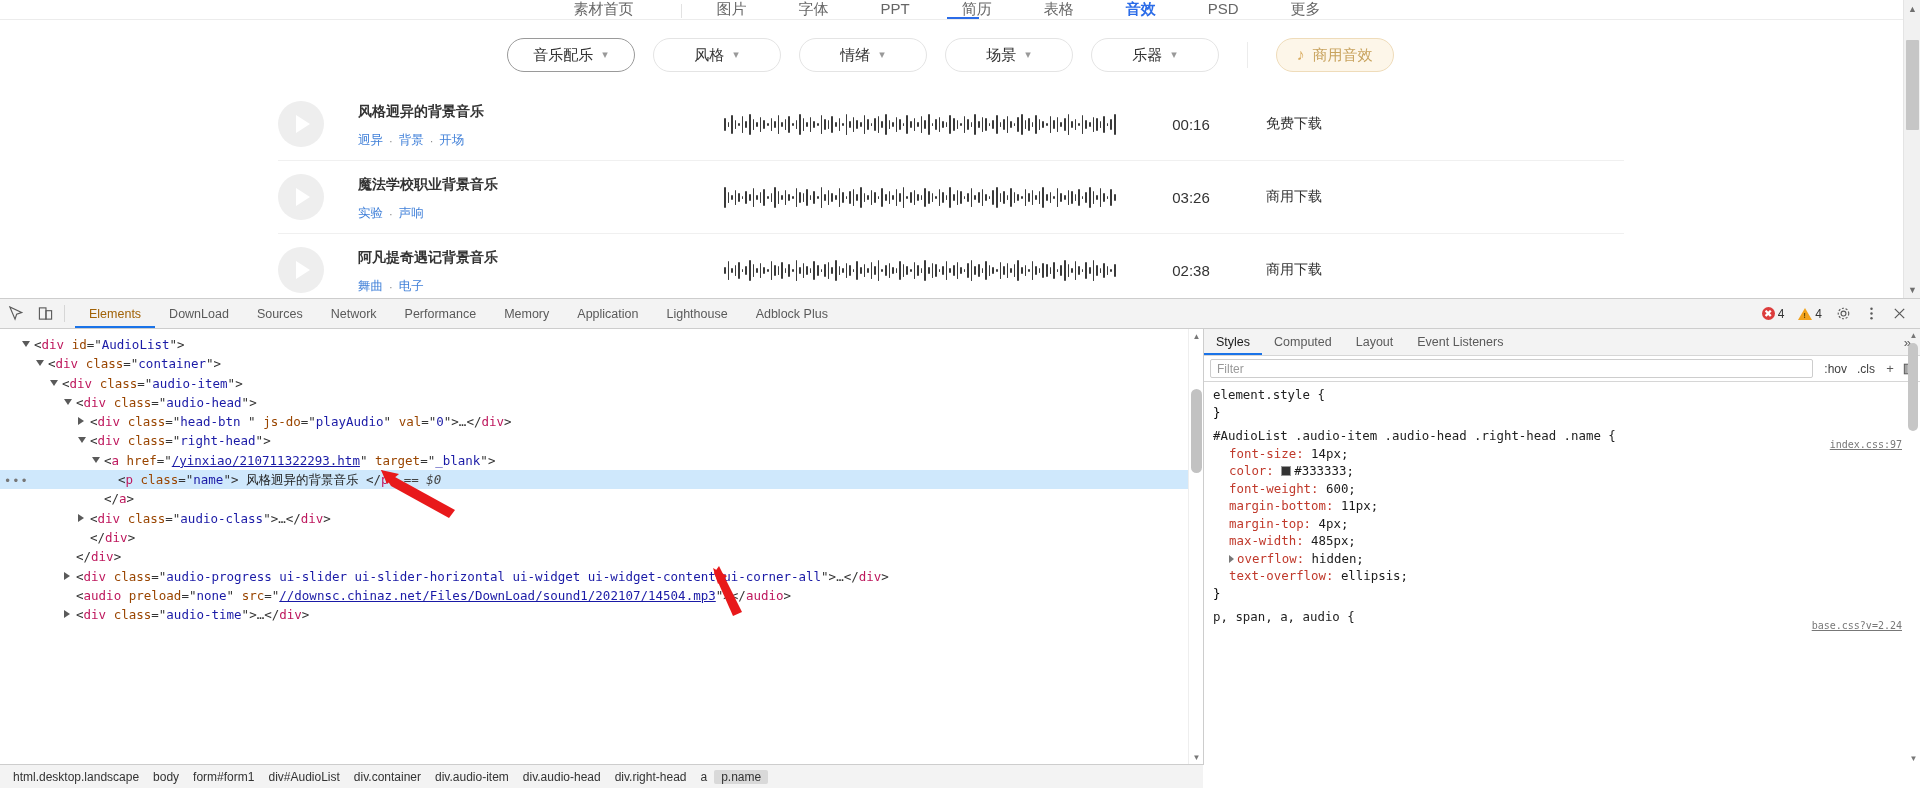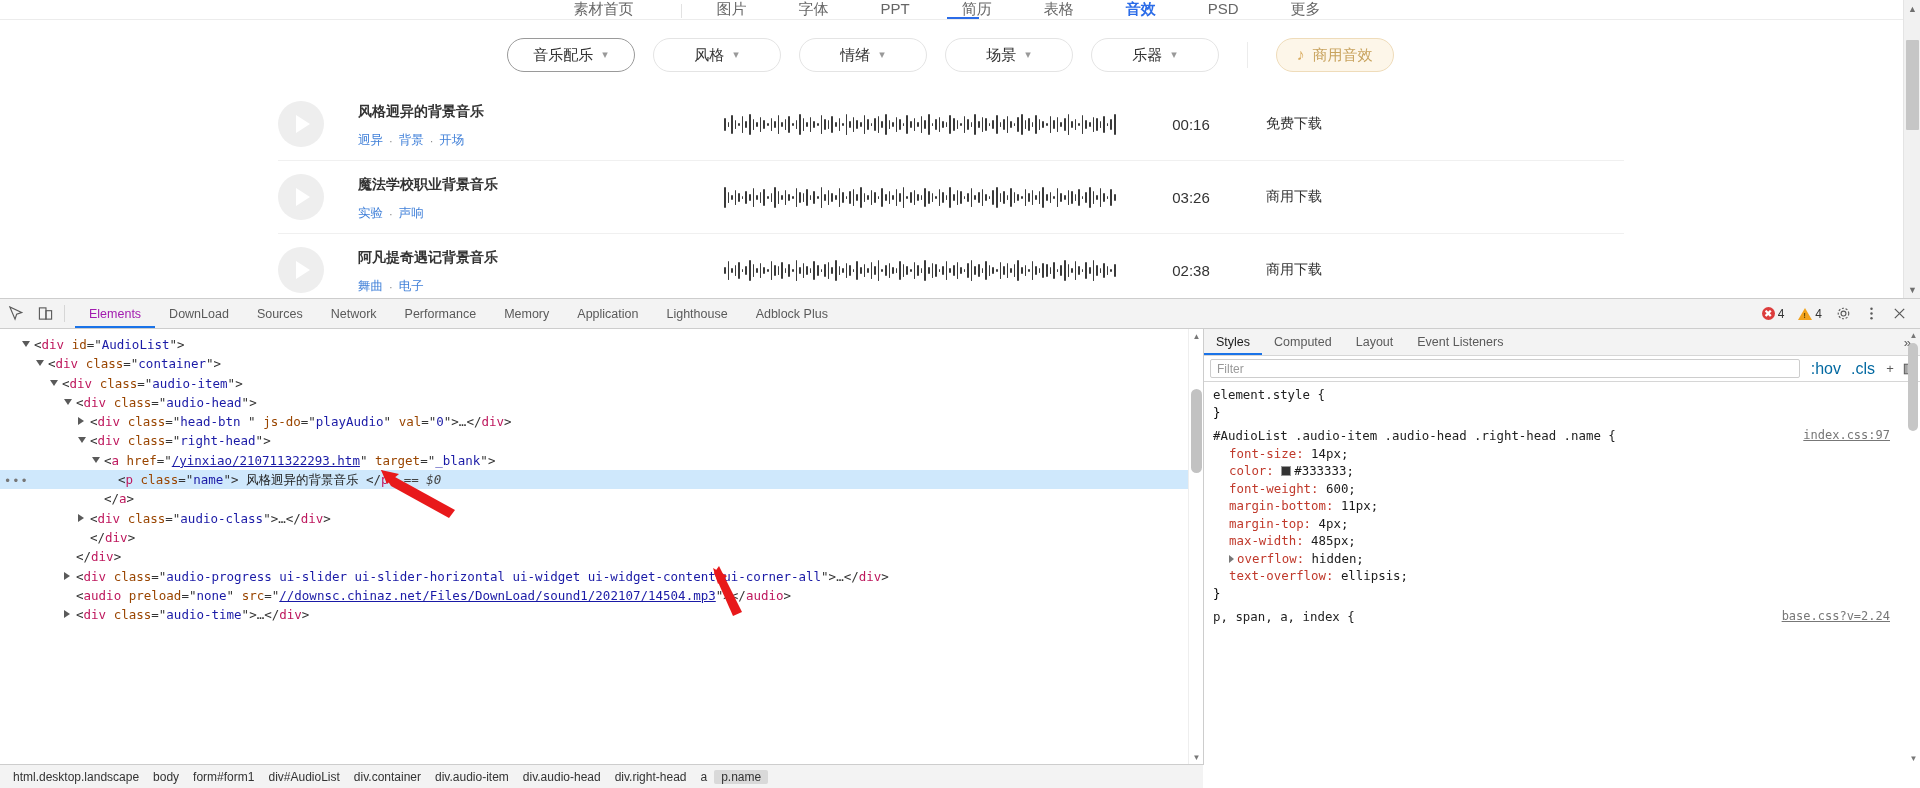--- a/index.html
+++ b/index.html
@@ -100,21 +100,21 @@
     height:30px; background:#f3f3f3; border-bottom:1px solid #cdcdcd;
     display:flex; align-items:stretch; position:relative;
   }
   .dt-iconbtn { width:30px; display:flex; align-items:center; justify-content:center; color:#5a5a5a; }
   .dt-sep { width:1px; background:#d6d6d6; margin:6px 4px; }
   .dt-tabs { display:flex; align-items:stretch; margin-left:6px; }
   .dt-tab {
     padding:0 14px; display:flex; align-items:center; font-size:12.5px;
     color:#5a5a5a; position:relative; white-space:nowrap;
   }
-  .dt-tab.active { color:#a21caf; }
+  .dt-tab.active { color:#a16207; }
   .dt-tab.active::after {
     content:""; position:absolute; left:0; right:0; bottom:0; height:2px; background:#1a73e8;
   }
   .dt-toolbar-right { margin-left:auto; display:flex; align-items:center; gap:2px; padding-right:8px; }
   .err-badge {
     display:flex; align-items:center; gap:3px; font-size:12px; color:#333;
     background:#f3f3f3; padding:0 6px; height:20px; border-radius:3px;
   }
   .err-circ { width:13px; height:13px; border-radius:50%; background:#dc3c3c; color:#fff;
               font-size:10px; display:flex; align-items:center; justify-content:center; font-weight:700; }
@@ -160,35 +160,35 @@
   .st-tab { padding:0 12px; display:flex; align-items:center; font-size:12.5px; color:#5a5a5a; position:relative; white-space:nowrap; }
   .st-tab.active { color:#1a1a1a; }
   .st-tab.active::after { content:""; position:absolute; left:0; right:0; bottom:0; height:2px; background:#1a73e8; }
   .st-more { margin-left:auto; padding:0 9px; display:flex; align-items:center; color:#5a5a5a; font-size:13px; }
 
   .styles-filterbar { height:26px; border-bottom:1px solid #d6d6d6; display:flex; align-items:center; background:#fff; }
   .filter-input {
     flex:1; height:19px; margin:0 6px; border:1px solid #cdcdcd; border-radius:2px;
     font-size:12px; color:#999; padding:0 6px; display:flex; align-items:center; background:#fff;
   }
-  .fb-item { font-size:16px; color:#0369a1; padding:0 5px; }
+  .fb-item { font-size:12px; color:#404040; padding:0 5px; }
   .fb-ico { width:20px; display:flex; align-items:center; justify-content:center; color:#5a5a5a; font-size:13px; }
 
   .styles-content {
     flex:1; overflow:hidden; position:relative;
     font-family:"DejaVu Sans Mono","Liberation Mono",monospace;
     font-size:12.4px; line-height:17.5px; padding:4px 0 0 0;
   }
   .css-line { padding-left:9px; white-space:pre; position:relative; }
   .css-line.ind { padding-left:25px; }
   .sel-name { color:#222; }
   .prop { color:#c0392b; }
   .val { color:#1a1a1a; }
   .src-link {
-    position:absolute; right:30px; color:#777; text-decoration:underline; font-size:12px;
+    position:absolute; right:18px; color:#777; text-decoration:underline; font-size:10px;margin-top:9px;
   }
   .swatch { display:inline-block; width:10px; height:10px; border:1px solid #999; background:#333333; vertical-align:-1px; margin-right:3px; }
   .tri-prop { display:inline-block; width:0;height:0;border-top:4px solid transparent;border-bottom:4px solid transparent;border-left:5px solid #777; margin-right:3px; vertical-align:0px;}
   .styles-scroll { position:absolute; right:0; top:0; width:13px; height:100%; }
   .styles-scroll .thumb { position:absolute; left:1px; top:14px; width:10px; height:88px; background:#c6c6c6; border-radius:6px; }
   .styles-scroll .arrow { position:absolute; left:0; width:13px; height:13px; display:flex; align-items:center; justify-content:center; color:#777; font-size:8px; }
   .styles-scroll .arrow.up { top:0; } .styles-scroll .arrow.down { bottom:0; }
 
   
   .crumbbar {
@@ -746,21 +746,21 @@
           <div class="css-line ind"><span class="prop">font-size: </span><span class="val">14px;</span></div>
           <div class="css-line ind"><span class="prop">color: </span><span class="swatch" style="background: rgb(51, 51, 51);"></span><span class="val">#333333;</span></div>
           <div class="css-line ind"><span class="prop">font-weight: </span><span class="val">600;</span></div>
           <div class="css-line ind"><span class="prop">margin-bottom: </span><span class="val">11px;</span></div>
           <div class="css-line ind"><span class="prop">margin-top: </span><span class="val">4px;</span></div>
           <div class="css-line ind"><span class="prop">max-width: </span><span class="val">485px;</span></div>
           <div class="css-line ind"><span class="tri-prop"></span><span class="prop">overflow: </span><span class="val">hidden;</span></div>
           <div class="css-line ind"><span class="prop">text-overflow: </span><span class="val">ellipsis;</span></div>
           <div class="css-line">}</div>
           <div style="height: 6px;"></div>
-          <div class="css-line"><span class="sel-name">p, span, a, index {</span><span class="src-link" style="top: 0px;">base.css?v=2.24</span></div>
+          <div class="css-line"><span class="sel-name">p, span, a, audio {</span><span class="src-link" style="top: 0px;">base.css?v=2.24</span></div>
           <div style="height: 6px;"></div>
         </div>
       <div class="styles-scroll">
         <div class="arrow up">▲</div>
         <div class="thumb"></div>
         <div class="arrow down">▼</div>
       </div>
     </div>
   </div>
 

